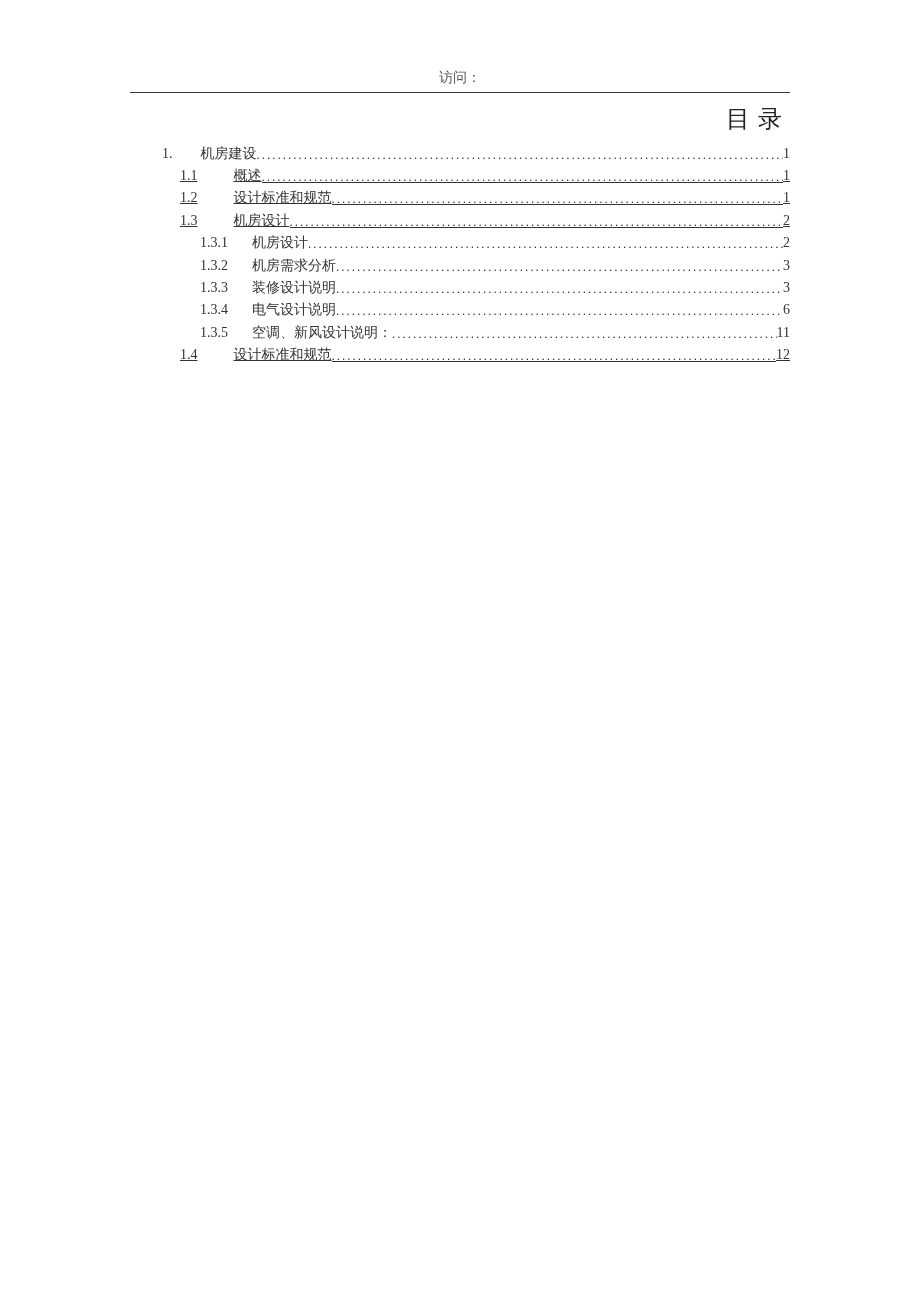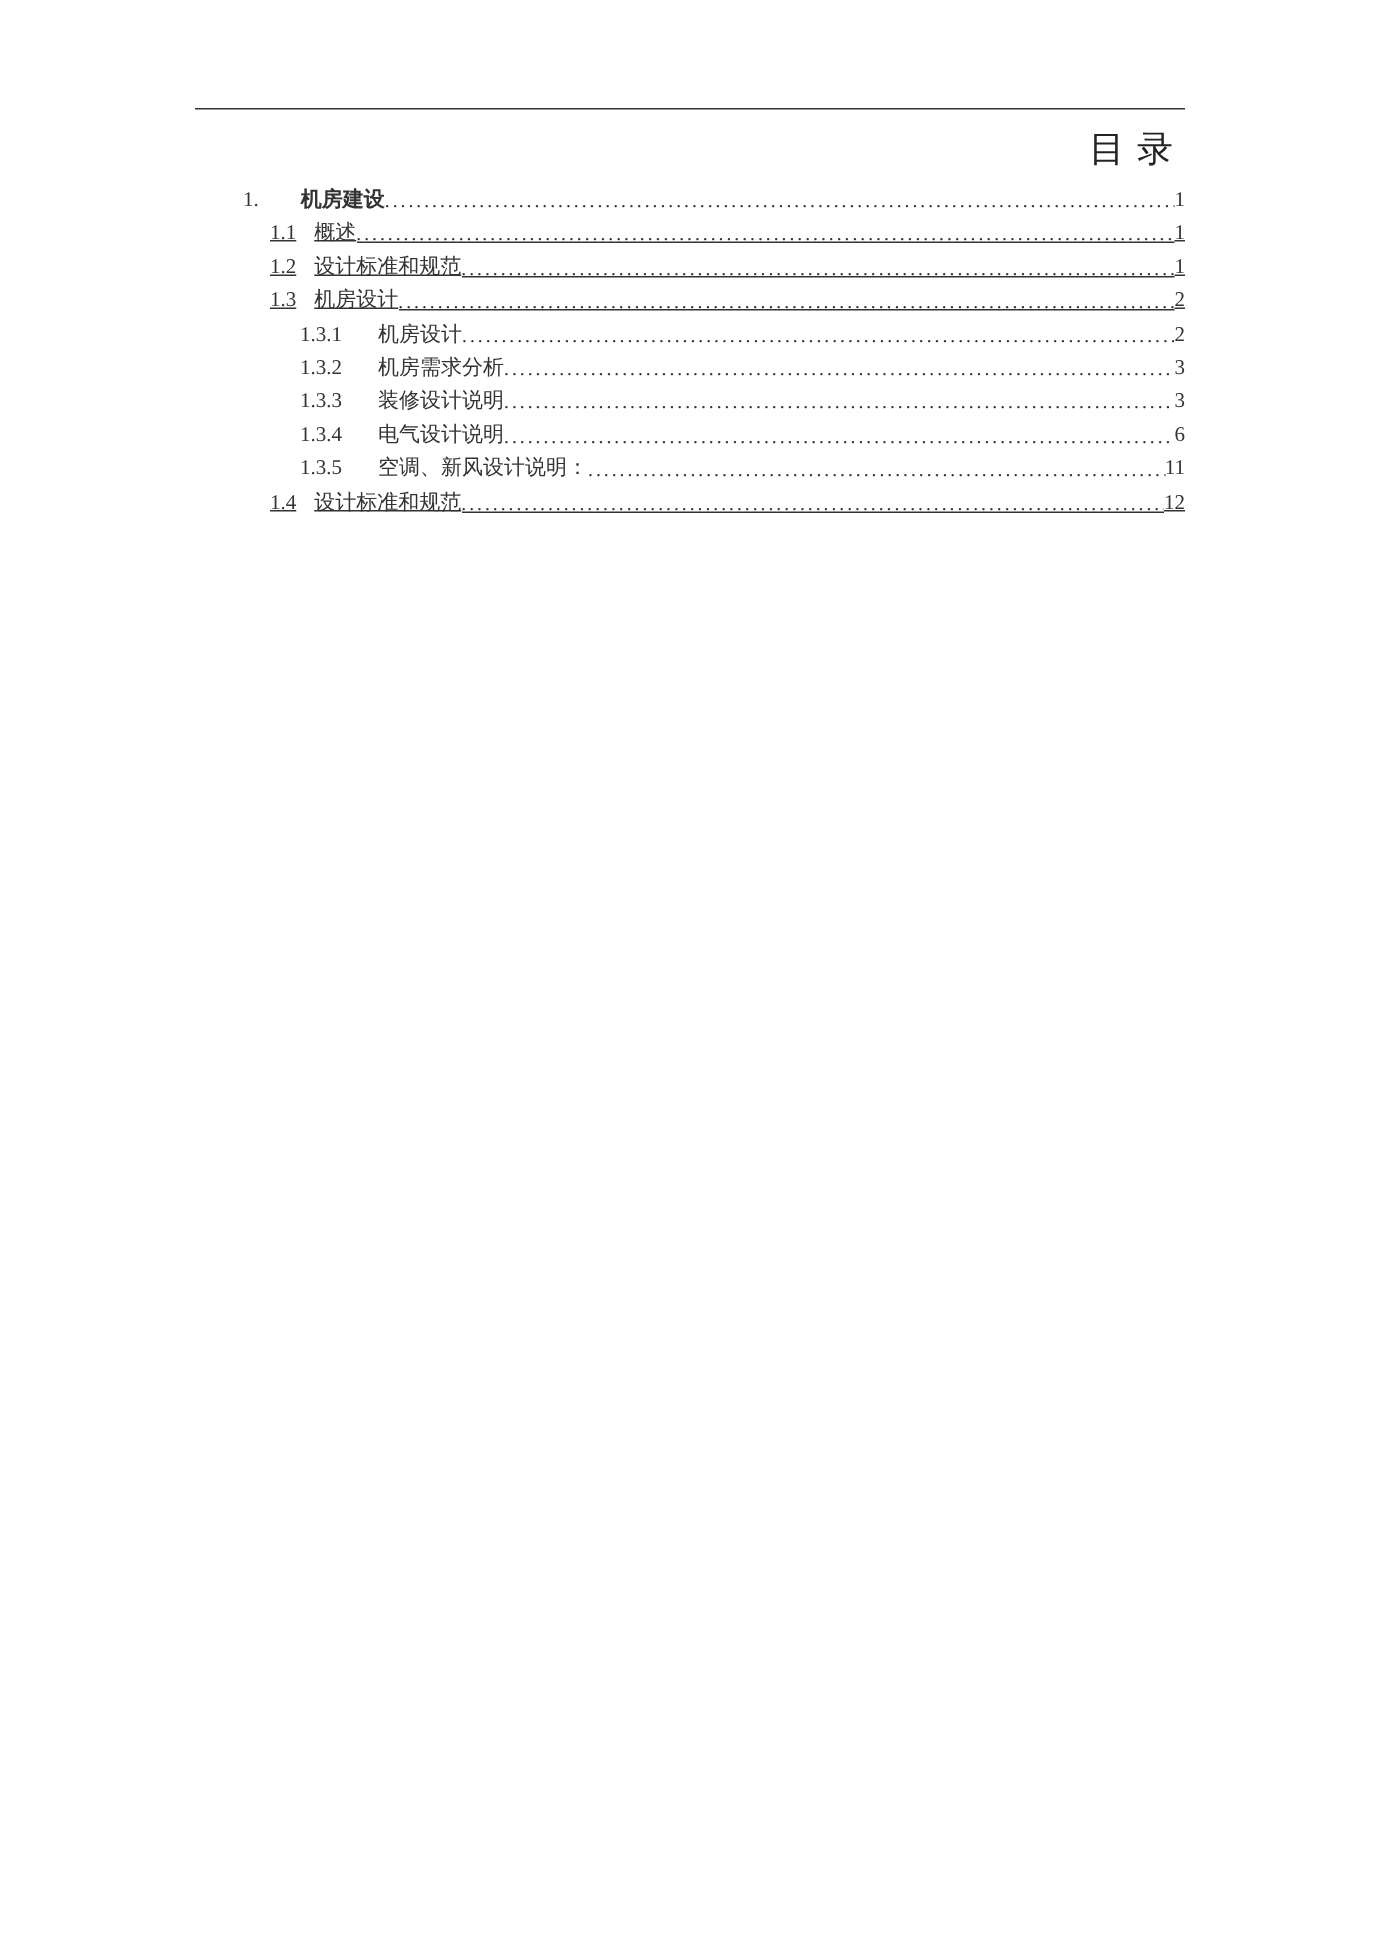--- a/index.html
+++ b/index.html
@@ -42,23 +42,23 @@
       color: #333333;
     }
     .l1 { padding-left: 32px; }
     .l2 { padding-left: 50px; text-decoration: underline; }
     .l3 { padding-left: 70px; justify-content: space-between; }
     .toc-num {
       flex-shrink: 0;
     }
     .toc-label {
       flex-shrink: 0;
-      margin-left: 12px;
+      margin-left: 36px;
     }
-    .l1 .toc-label { margin-left: 28px; font-weight: bold; }
+    .l1 .toc-label { margin-left: 28px; }
     .l3 .toc-label { margin-left: 24px; }
     .toc-dots {
       flex: 1 1 auto;
       overflow: hidden;
       white-space: nowrap;
       color: #333333;
       letter-spacing: 2px;
       font-size: 13px;
       position: relative;
       top: 1px;
@@ -68,20 +68,21 @@
     }
     .toc-page {
       flex-shrink: 0;
     }
   </style>
 </head>
 <body>
 
 <div class="page">
   <div class="header-area">
+    <div>访问：</div>
   </div>
 
   <div class="toc-title">目录</div>
 
   <div>
     <div class="toc-line l1">
       <span class="toc-num">1.</span>
       <span class="toc-label">机房建设</span>
       <span class="toc-dots"></span>
       <span class="toc-page">1</span>

